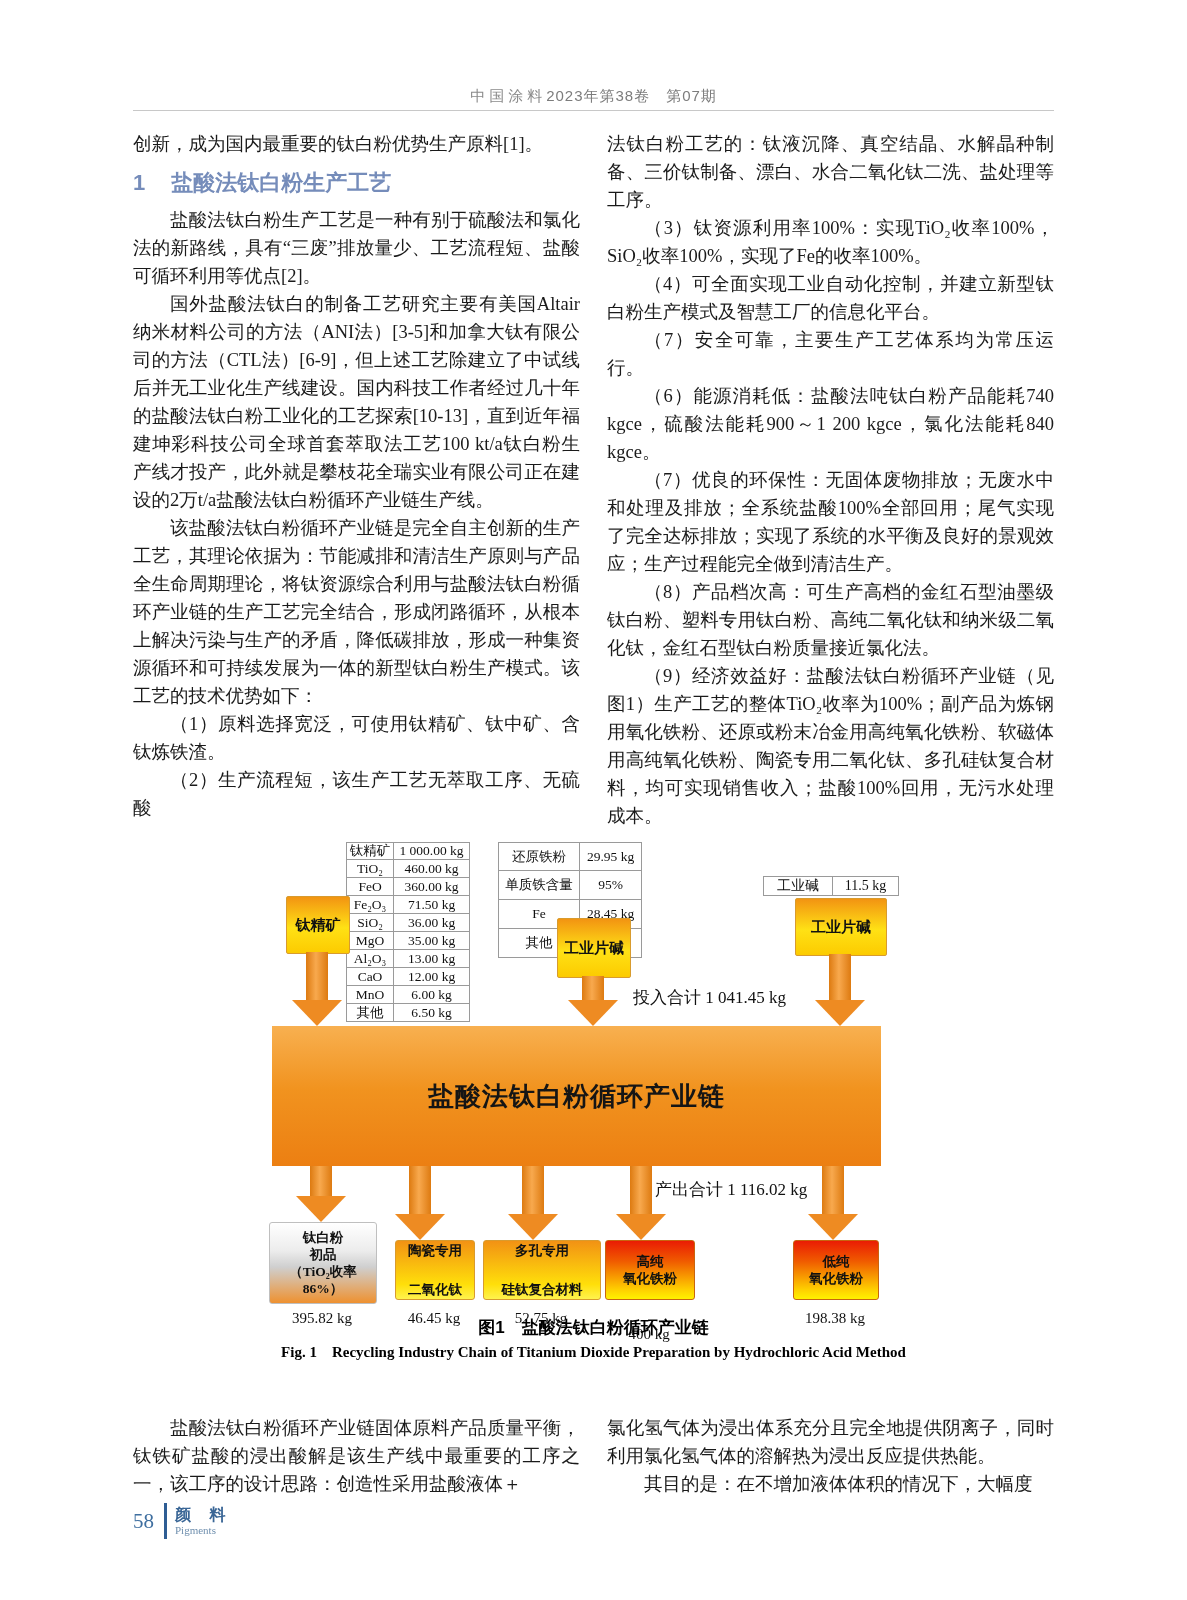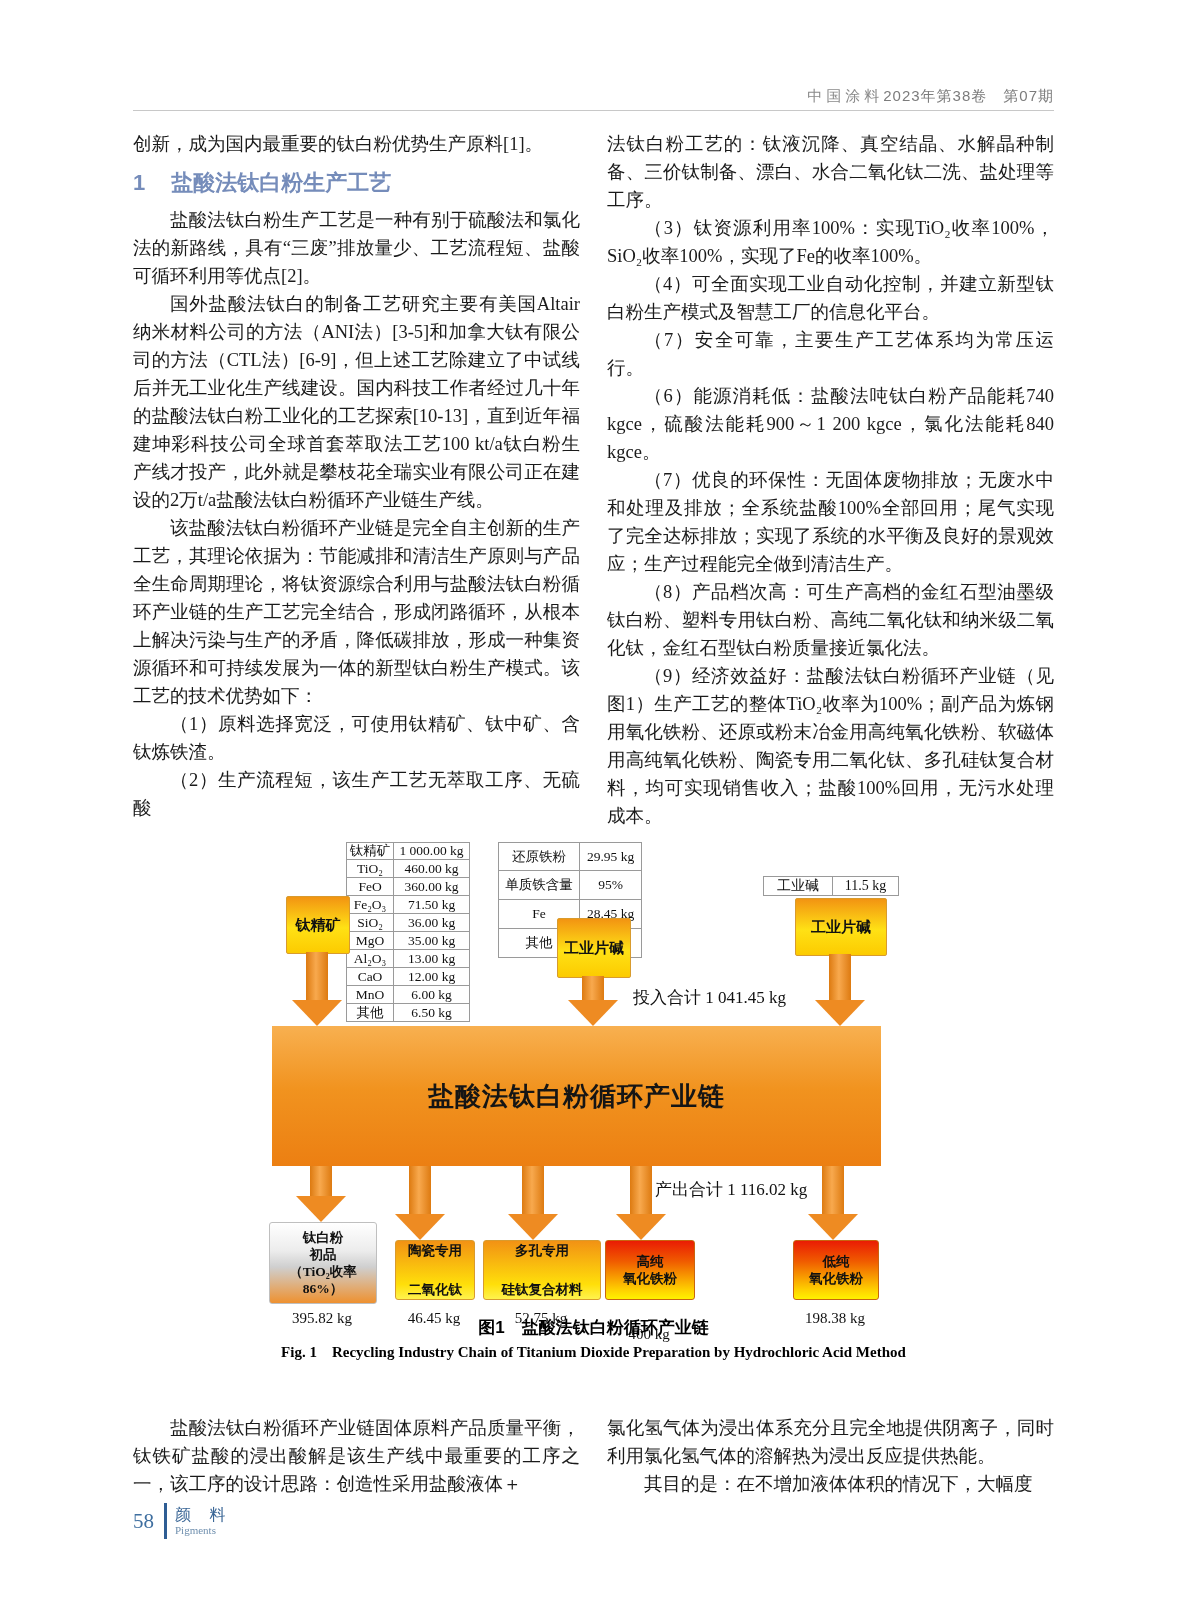--- a/index.html
+++ b/index.html
@@ -1,21 +1,21 @@
 <!DOCTYPE html>
 <html><head>
 <meta charset="utf-8">
 <style>
   html,body{margin:0;padding:0;background:#ffffff;}
   .page{position:relative;width:1187px;height:1600px;background:#fff;overflow:hidden;
         font-family:"Liberation Serif","DejaVu Serif",serif;color:#1a1a1a;}
 
   
   .header{position:absolute;left:133px;top:78px;width:921px;height:32px;
-          border-bottom:1px solid #c8c8c8;display:flex;justify-content:flex-end;align-items:flex-end;
+          border-bottom:1px solid #c8c8c8;display:flex;justify-content:center;align-items:flex-end;
           font-family:"Liberation Sans","DejaVu Sans",sans-serif;}
   .journal{font-size:15px;color:#8a8a8a;letter-spacing:4px;padding-bottom:4px;}
   .issue{font-size:15px;color:#7c7c7c;letter-spacing:1px;padding-bottom:4px;margin-top:19px;}
 
   
   .cols{position:absolute;left:133px;width:921px;display:flex;gap:27px;}
   .top-cols{top:130px;}
   .bottom-cols{top:1414px;}
   .col{width:447px;font-size:18.5px;line-height:28px;text-align:justify;}
   .col p{margin:0;text-indent:2em;}
@@ -73,21 +73,21 @@
               font-family:"Liberation Sans","DejaVu Sans",sans-serif;font-weight:bold;font-size:17px;color:#000;}
   .caption-en{position:absolute;left:133px;top:1343px;width:921px;text-align:center;
               font-weight:bold;font-size:15px;color:#000;}
 
   
   .footer{position:absolute;left:133px;top:1503px;display:flex;align-items:center;
           font-family:"Liberation Sans","DejaVu Sans",sans-serif;}
   .pagenum{font-size:21px;color:#3f6fa0;margin-right:10px;font-family:"Liberation Serif",serif;}
   .fbar{display:inline-block;width:3px;height:36px;background:#2e5d94;margin-right:8px;}
   .fsec{display:flex;flex-direction:column;justify-content:center;}
-  .fzh{font-size:16px;font-weight:normal;color:#3a6696;letter-spacing:7px;line-height:18px;}
+  .fzh{font-size:16px;font-weight:bold;color:#3a6696;letter-spacing:7px;line-height:18px;}
   .fen{font-size:11px;color:#6f8fae;line-height:13px;font-family:"Liberation Serif",serif;}
 </style>
 </head>
 <body>
 
 <div class="page">
 
   <div class="header">
     <span class="journal">中国涂料</span>
     <span class="issue">2023年第38卷　第07期</span>

